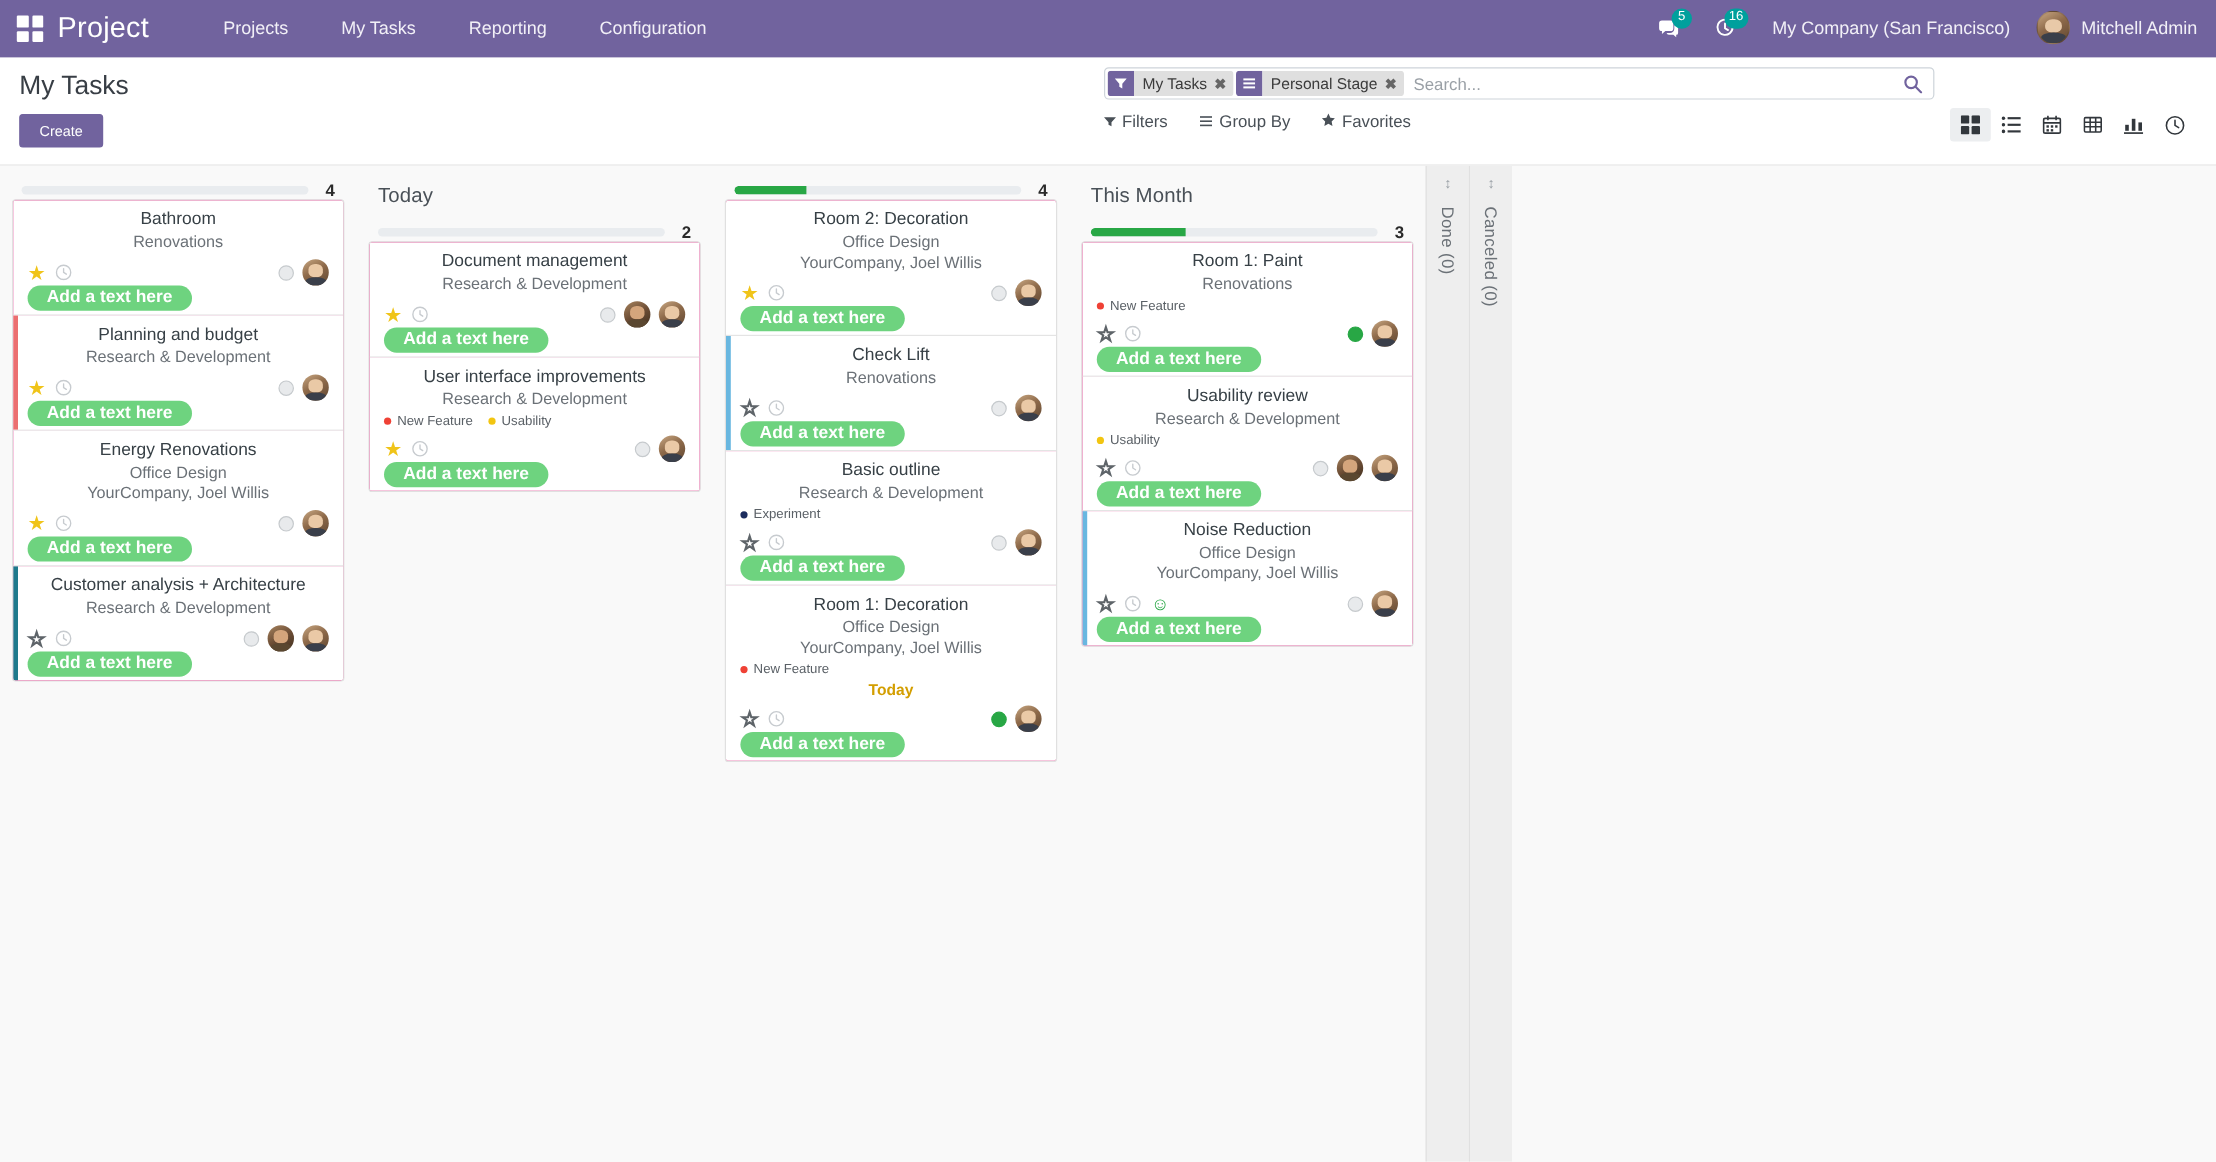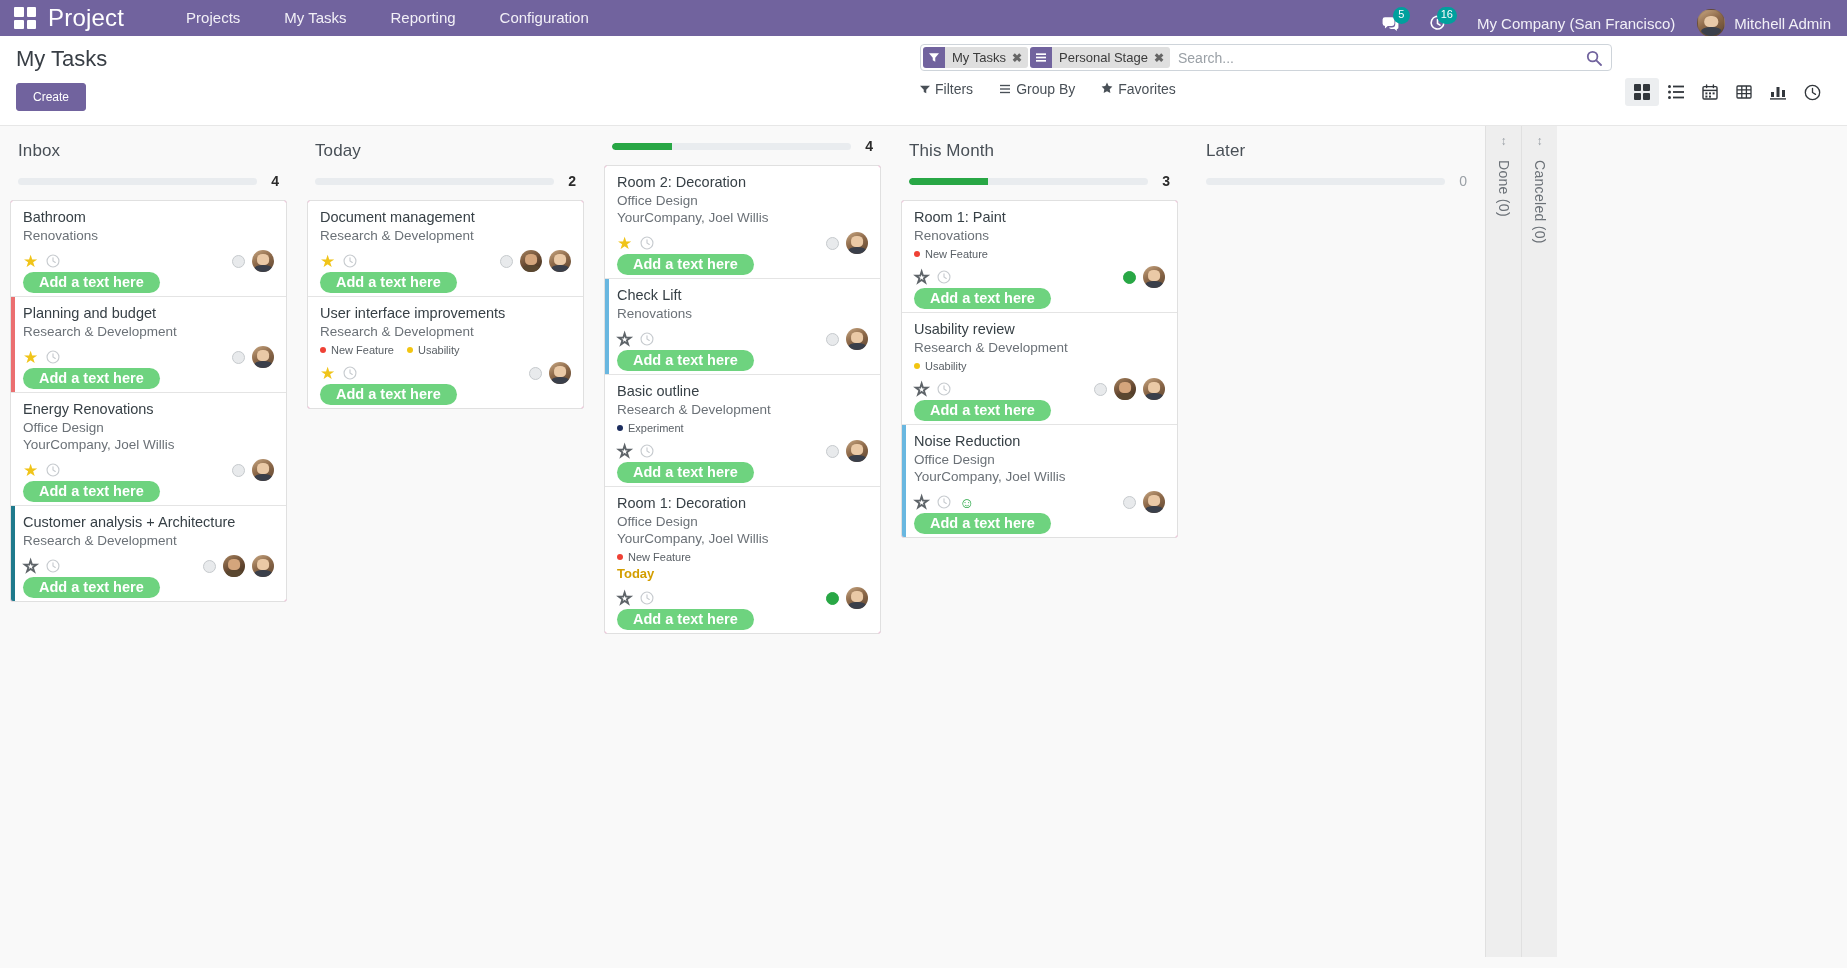--- a/index.html
+++ b/index.html
@@ -5,21 +5,21 @@
   * { box-sizing: border-box; margin: 0; padding: 0; }
   html, body {
     width: 1847px; height: 968px;
     font-family: "Liberation Sans", sans-serif;
     background: #f9f9f9;
     overflow: hidden;
   }
 
   
   .navbar {
-    height: 36px;
+    height: 48px;
     background: #71639e;
     display: flex;
     align-items: center;
     padding: 0 16px 0 14px;
     color: #fff;
     position: relative;
   }
   .apps-grid {
     width: 22px; height: 22px;
     display: grid; grid-template-columns: 1fr 1fr; grid-template-rows: 1fr 1fr;
@@ -161,23 +161,23 @@
     overflow: hidden; cursor: pointer;
   }
   .kprogress .bar { height: 100%; background: #28a745; border-radius: 4px 0 0 4px; }
   .kcount {
     font-size: 14px; font-weight: 700; color: #2b2b2b; min-width: 12px;
     text-align: right; cursor: pointer;
   }
   .kcount.zero { color: #9aa0a6; font-weight: 400; }
 
   .kcards {
-    margin-top: 11px;
     border: 1px solid #e0e0e0; border-radius: 3px; background: #ec4899;
     overflow: hidden;
+    text-align: center;
   }
   .kcards.empty { border: 0; background: transparent; }
 
   .kcard {
     position: relative; background: #fff;
     border-bottom: 1px solid #e4e4e4;
     padding: 8px 12px 8px 12px; cursor: pointer;
   }
   .kcard:last-child { border-bottom: 0; }
   .kcard .lbar {
@@ -417,21 +417,20 @@
       <svg width="17" height="17" viewBox="0 0 18 18" fill="none" stroke="#32373c" stroke-width="1.4">
         <circle cx="9" cy="9" r="7.6"></circle>
           <path d="M9 4.6V9l3.2 2" stroke-linecap="round"></path>
       </svg>
     </div>
   </div>
 </div>
 
 <div class="kanban" id="kanban-board">
     <div class="kcol">
-    <div class="kcol-title">Inbox</div>
     <div class="kcol-progress-row">
       <div class="kprogress">
         <div class="bar" style="width:0%"></div>
       </div>
       <div class="kcount ">4</div>
     </div>
     <div class="kcards ">
       <div class="kcard">
 
         <div class="kcard-title">Bathroom</div>
@@ -803,30 +802,20 @@
           </span>
           <span class="kf-right">
             <span class="status-dot "></span>
             <span class="mini-avatar "></span>
           </span>
           <span class="add-text-pill">Add a text here</span>
         </div>
       </div>
       </div>
     </div>
-    <div class="kcol">
-    <div class="kcol-title">Later</div>
-    <div class="kcol-progress-row">
-      <div class="kprogress">
-        <div class="bar" style="width:0%"></div>
-      </div>
-      <div class="kcount zero">0</div>
-    </div>
-    <div class="kcards empty"></div>
-    </div>
     <div class="kcol-folded">
     <span class="fold-arrow">↕</span>
     <span class="fold-label">Done (0)</span>
     </div>
     <div class="kcol-folded">
     <span class="fold-arrow">↕</span>
     <span class="fold-label">Canceled (0)</span>
     </div>
     <div class="kanban-spacer"></div>
   </div>

